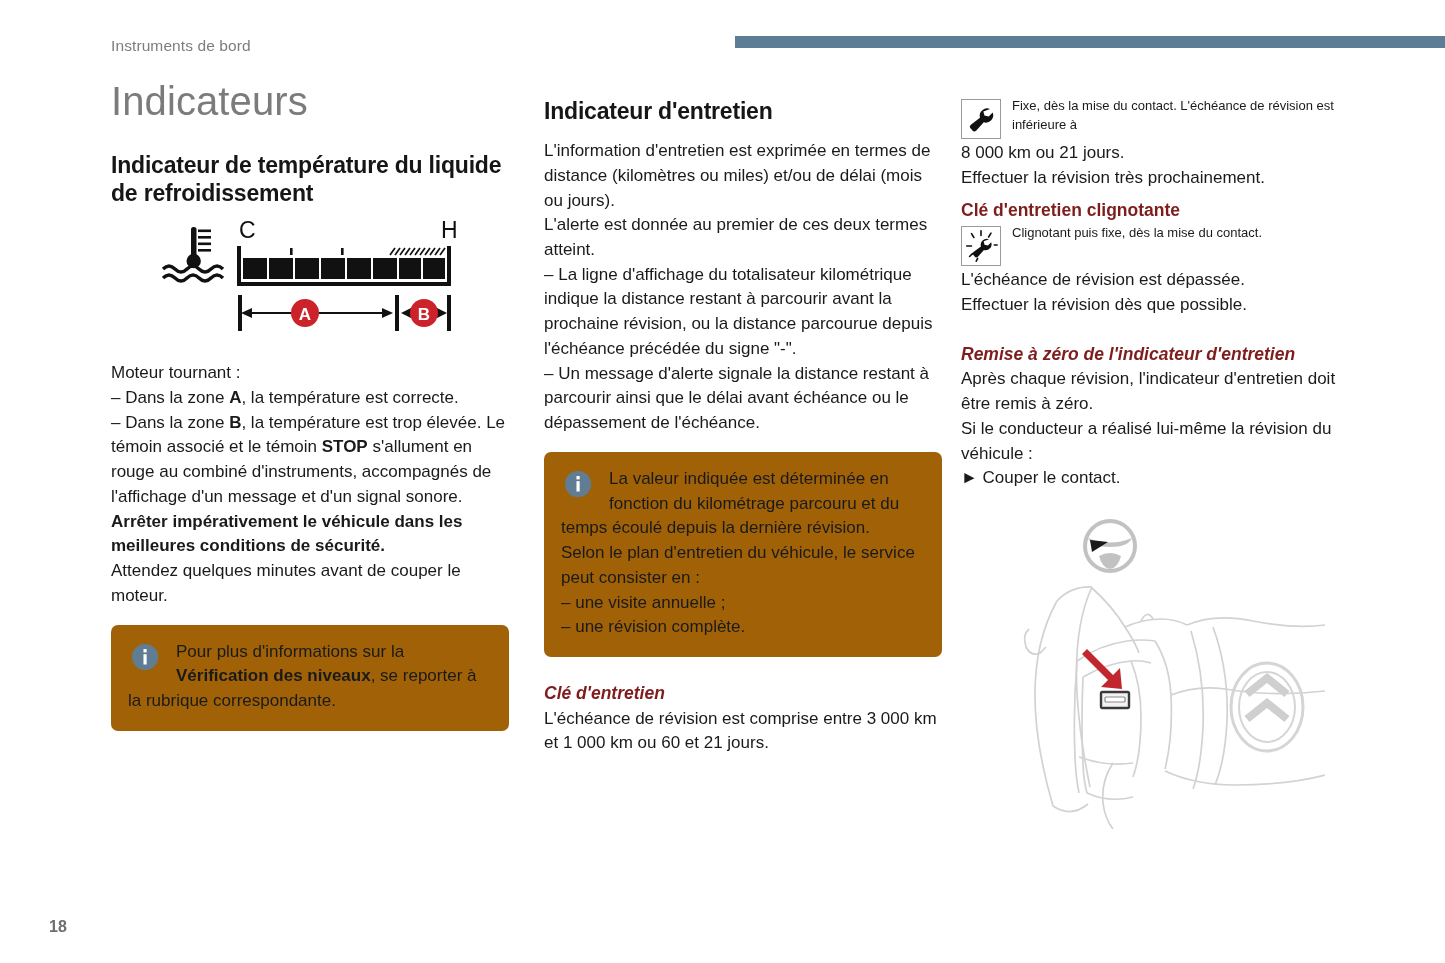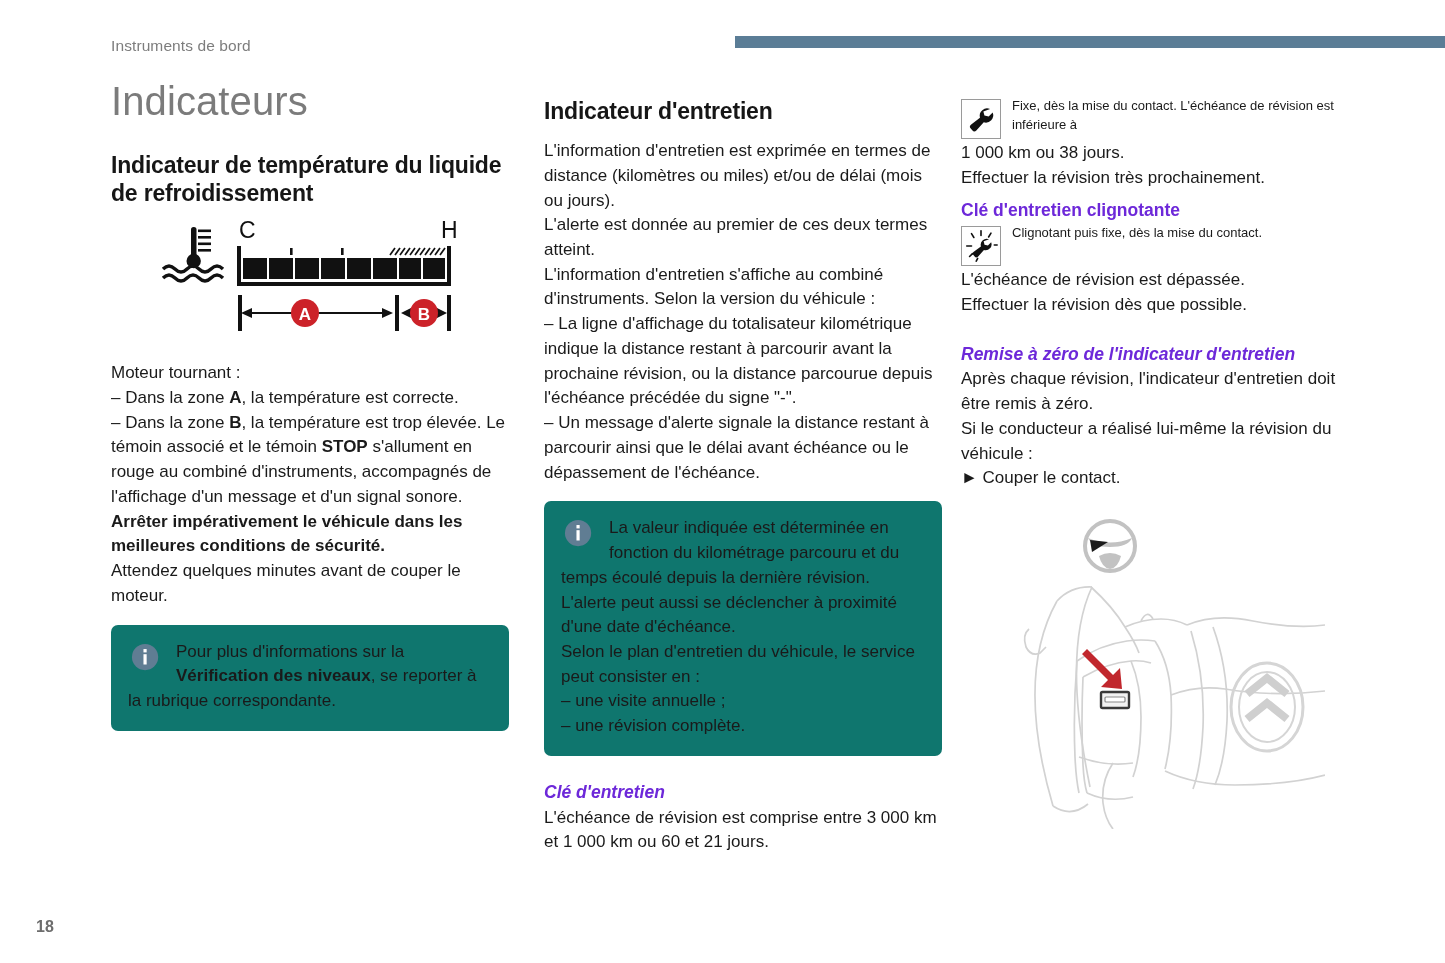--- a/index.html
+++ b/index.html
@@ -30,21 +30,21 @@
     left: 111px;
     top: 37px;
     font-size: 15.5px;
     color: #7d7d7d;
     letter-spacing: 0.1px;
   }
 
   
   .page-number {
     position: absolute;
-    left: 36px;
+    left: 49px;
     top: 918px;
     font-size: 16px;
     font-weight: bold;
     color: #6d6d6d;
   }
 
   
   .col {
     position: absolute;
     top: 78px;
@@ -66,40 +66,40 @@
     font-size: 23px;
     font-weight: bold;
     color: #161616;
     margin: 0 0 14px 0;
     line-height: 1.22;
     letter-spacing: -0.2px;
   }
   h3.sub-title {
     font-size: 17.5px;
     font-weight: bold;
-    color: #6d28d9;
+    color: #7f1d1d;
     margin: 14px 0 2px 0;
     line-height: 1.3;
   }
   h3.sub-title.tight { margin-top: 9px; }
   h3.sub-title.gap   { margin-top: 25px; font-style: italic; }
 
   p {
     font-size: 17px;
     line-height: 1.455;
     margin: 0;
     color: #1a1a1a;
   }
   p + p { margin-top: 0; }
   .b { font-weight: bold; }
   .dash-item { text-indent: 0; }
 
   
   .callout {
-    background: #0f766e;
+    background: #a16207;
     border-radius: 7px;
     padding: 15px 17px 17px 17px;
     margin-top: 16px;
     font-size: 17px;
     line-height: 1.455;
   }
   .callout p { font-size: 17px; }
   .callout .ico {
     float: left;
     margin: 2px 12px 0 0;
@@ -238,53 +238,51 @@
     <span>Pour plus d'informations sur la </span><span class="b">Vérification des niveaux</span><span>, se reporter à la rubrique correspondante.</span>
   </div>
 </div>
 
 <div class="col col-2">
 
   <h2 class="sec-title" style="margin-top:19px">Indicateur d'entretien</h2>
 
   <p>L'information d'entretien est exprimée en termes de distance (kilomètres ou miles) et/ou de délai (mois ou jours).</p>
   <p>L'alerte est donnée au premier de ces deux termes atteint.</p>
-  <p>L'information d'entretien s'affiche au combiné d'instruments. Selon la version du véhicule :</p>
   <p class="dash-item">–  La ligne d'affichage du totalisateur kilométrique indique la distance restant à parcourir avant la prochaine révision, ou la distance parcourue depuis l'échéance précédée du signe "-".</p>
   <p class="dash-item">–  Un message d'alerte signale la distance restant à parcourir ainsi que le délai avant échéance ou le dépassement de l'échéance.</p>
 
   <div class="callout clearfix">
     <svg class="ico" viewBox="0 0 36 32">
       <circle cx="17" cy="16" r="14" fill="#607d93"></circle>
       <rect x="15.3" y="13" width="3.4" height="11" fill="#fff"></rect>
       <rect x="15.3" y="7.5" width="3.4" height="3.6" fill="#fff"></rect>
     </svg>
     <span>La valeur indiquée est déterminée en fonction du kilométrage parcouru et du temps écoulé depuis la dernière révision.</span>
-    <p style="margin-top:0">L'alerte peut aussi se déclencher à proximité d'une date d'échéance.</p>
     <p>Selon le plan d'entretien du véhicule, le service peut consister en :</p>
     <p class="dash-item">–  une visite annuelle ;</p>
     <p class="dash-item">–  une révision complète.</p>
   </div>
 
   <h3 class="sub-title gap">Clé d'entretien</h3>
 
   <p>L'échéance de révision est comprise entre 3 000 km et 1 000 km ou 60 et 21 jours.</p>
 </div>
 
 <div class="col col-3">
 
   <div class="clearfix" style="margin-top:19px">
     <div class="icon-box">
       <svg viewBox="0 0 40 40" width="38" height="38">
         <path d="M29.5 9.5 a7.8 7.8 0 0 0 -10.6 9.1 l-9.2 7.1 a2.9 2.9 0 0 0 -0.5 4.3 l1.6 1.9 a2.9 2.9 0 0 0 4.3 0.2 l7.8 -8.6 a7.8 7.8 0 0 0 9.4 -10.3 l-4.2 4.2 -4.5 -1 -1.1 -4.4 z" fill="#111"></path>
       </svg>
     </div>
     <div class="icon-para">Fixe, dès la mise du contact. L'échéance de révision est inférieure à</div>
   </div>
-  <p>1 000 km ou 38 jours.</p>
+  <p>8 000 km ou 21 jours.</p>
   <p>Effectuer la révision très prochainement.</p>
 
   <h3 class="sub-title tight">Clé d'entretien clignotante</h3>
 
   <div class="clearfix">
     <div class="icon-box">
       <svg viewBox="0 0 40 40" width="38" height="38">
         <path d="M28.5 13 a6.3 6.3 0 0 0 -8.6 7.4 l-7.5 5.7 a2.4 2.4 0 0 0 -0.4 3.5 l1.3 1.5 a2.4 2.4 0 0 0 3.5 0.2 l6.3 -7 a6.3 6.3 0 0 0 7.6 -8.3 l-3.4 3.4 -3.6 -0.8 -0.9 -3.6 z" fill="#111"></path>
         <g stroke="#111" stroke-width="1.7" stroke-linecap="round">
           <line x1="20" y1="4" x2="20" y2="9"></line>

